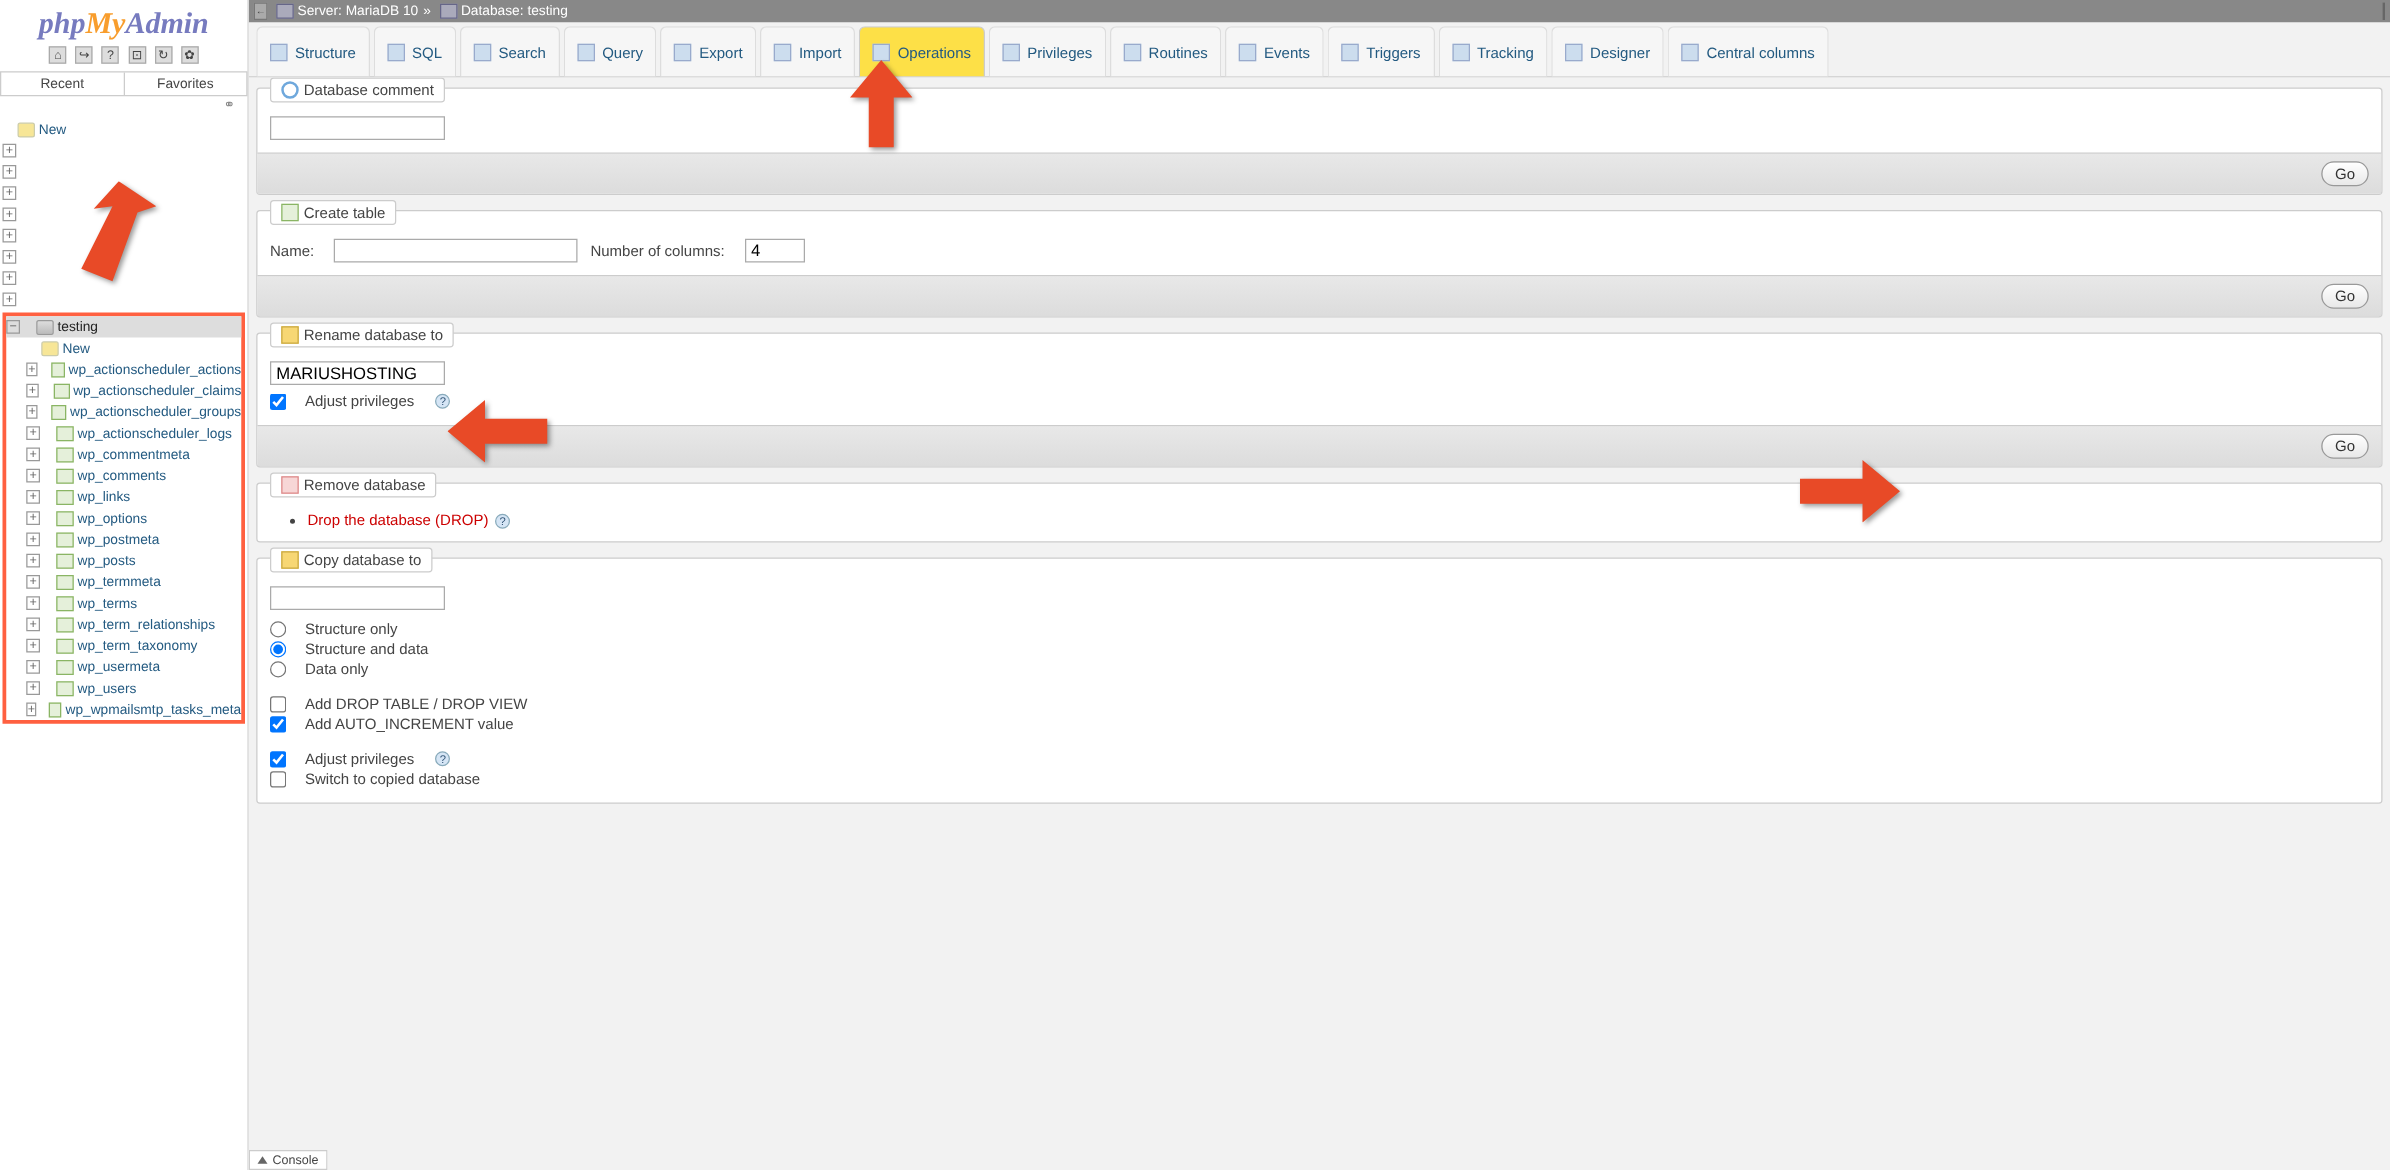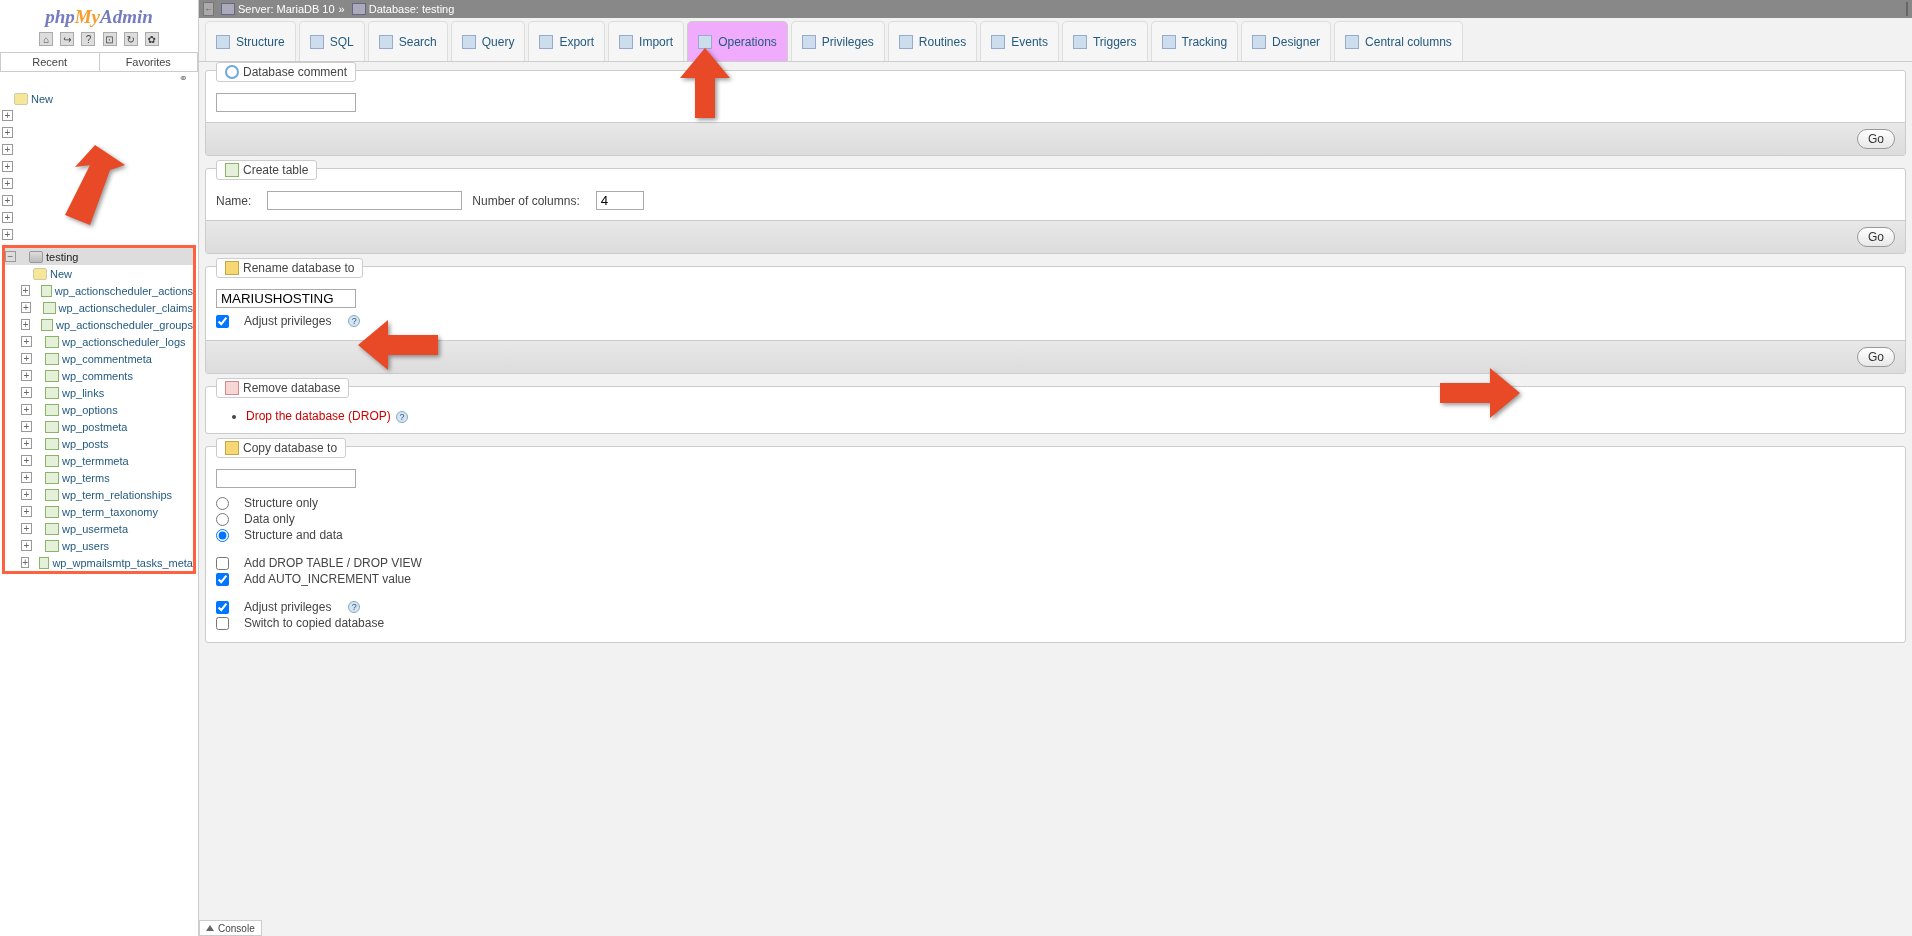--- a/index.html
+++ b/index.html
@@ -1,21 +1,21 @@
 <!DOCTYPE html>
 <html><head>
 <meta charset="utf-8">
 <style>
 * { box-sizing: border-box; margin: 0; padding: 0; }
 body { font-family: sans-serif; font-size: 11px; background: #fff; color: #444; overflow: hidden; }
 .container { display: flex; height: 936px; width: 1912px; }
 
 
 .sidebar { width: 199px; background: #fff; border-right: 1px solid #ccc; display: flex; flex-direction: column; }
-.logo { text-align: center; padding: 6px 0 2px; font-family: Georgia, serif; font-size: 19px; font-weight: bold; font-style: italic; }
+.logo { text-align: center; padding: 6px 0 2px; font-family: Georgia, serif; font-size: 24px; font-weight: bold; font-style: italic; }
 .logo .php { color: #777bbf; }
 .logo .my { color: #f89d2d; }
 .logo .admin { color: #777bbf; }
 .tool-row { text-align: center; padding: 2px 0 6px; }
 .tool-row span { display: inline-block; width: 14px; height: 14px; margin: 0 2px; background:#ddd; border:1px solid #aaa; cursor:pointer; font-size:10px; line-height:13px; text-align:center; }
 .home{background:#b0c4de;} .logout{background:#e6c56f;} .docs{background:#c0d8f0;} .settings{background:#c0c0c0;} .reload{background:#9be09b;} .gear{background:#ccc;}
 .link-icon-row { text-align: right; padding-right: 10px; height: 14px; }
 .link-icon { display:inline-block; font-size:11px; color:#888; }
 .recent-fav { border:1px solid #ccc; display:flex; }
 .recent-fav span { flex:1; padding:3px 6px; border-right:1px solid #ccc; cursor:pointer; text-align:center; }
@@ -43,21 +43,21 @@
 .arrow-handle { width:11px; height:14px; background:#aaa; margin-right:4px; border:1px solid #777; font-size:8px; text-align:center; line-height:12px; color:#444;}
 .crumb-icon { display:inline-block; width:14px; height:12px; background:#aab; border:1px solid #668; margin:0 3px; }
 .crumbbar a { color:#fff; text-decoration:none; }
 .crumbbar .sep { margin: 0 4px; }
 .crumb-right { margin-left:auto; }
 .crumb-up { width:14px; height:12px; background:#999; border:1px solid #666; }
 
 
 .tabs { background:#f2f2f2; padding: 3px 0 0 6px; display:flex; gap:0; border-bottom:1px solid #ccc; height:44px; }
 .tab { background:#f6f6f6; border:1px solid #ddd; border-bottom:none; border-radius:5px 5px 0 0; padding: 5px 10px; margin-right:3px; display:flex; align-items:center; gap:6px; cursor:pointer; font-size:12px; color:#235a81; }
-.tab.active { background:#f0abfc; border-color:#ccc;justify-content:flex-end; }
+.tab.active { background:#fde047; border-color:#ccc;justify-content:flex-end; }
 .tab-ico { width:14px; height:14px; display:inline-block; background:#cde; border:1px solid #9ac; }
 
 
 .content { flex:1; overflow-y:auto; padding: 8px 6px 0 6px; background:#f2f2f2; position:relative; }
 
 .panel { border:1px solid #ccc; border-radius:3px; margin-bottom:12px; background:#fff; position:relative; }
 .panel-legend { position:absolute; top:-9px; left:10px; background:#fff; border:1px solid #ccc; border-radius:3px; padding:2px 8px; display:flex; align-items:center; gap:4px; font-size:12px; color:#444; }
 .legend-ico { width:14px; height:14px; display:inline-block; }
 .ico-comment { background:#fff; border:2px solid #6fa8dc; border-radius:50%; }
 .ico-create { background:#e5f0da; border:1px solid #8ab564; }
@@ -402,26 +402,26 @@
             <span>Copy database to</span>
           </div>
       <div class="panel-body">
         <input type="text" style="width: 140px;" value="">
         <div style="height:6px"></div>
         <div class="checkbox-line">
               <input type="radio" name="copytype" style="">
               <span>Structure only</span>
             </div>
         <div class="checkbox-line">
+              <input type="radio" name="copytype" checked="" style="">
+              <span>Structure and data</span>
+            </div>
+        <div class="checkbox-line">
               <input type="radio" name="copytype" style="">
               <span>Data only</span>
-            </div>
-        <div class="checkbox-line">
-              <input type="radio" name="copytype" checked="" style="">
-              <span>Structure and data</span>
             </div>
         <div style="height:10px"></div>
         <div class="checkbox-line">
               <input type="checkbox" style="">
               <span>Add DROP TABLE / DROP VIEW</span>
             </div>
         <div class="checkbox-line">
               <input type="checkbox" checked="" style="">
               <span>Add AUTO_INCREMENT value</span>
             </div>

